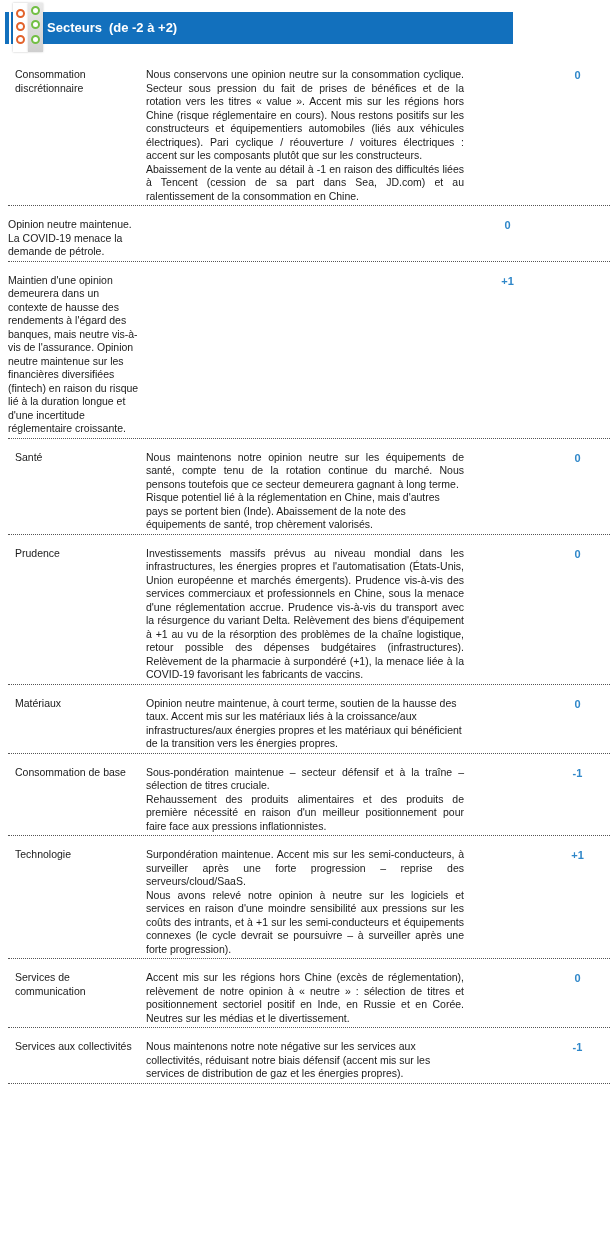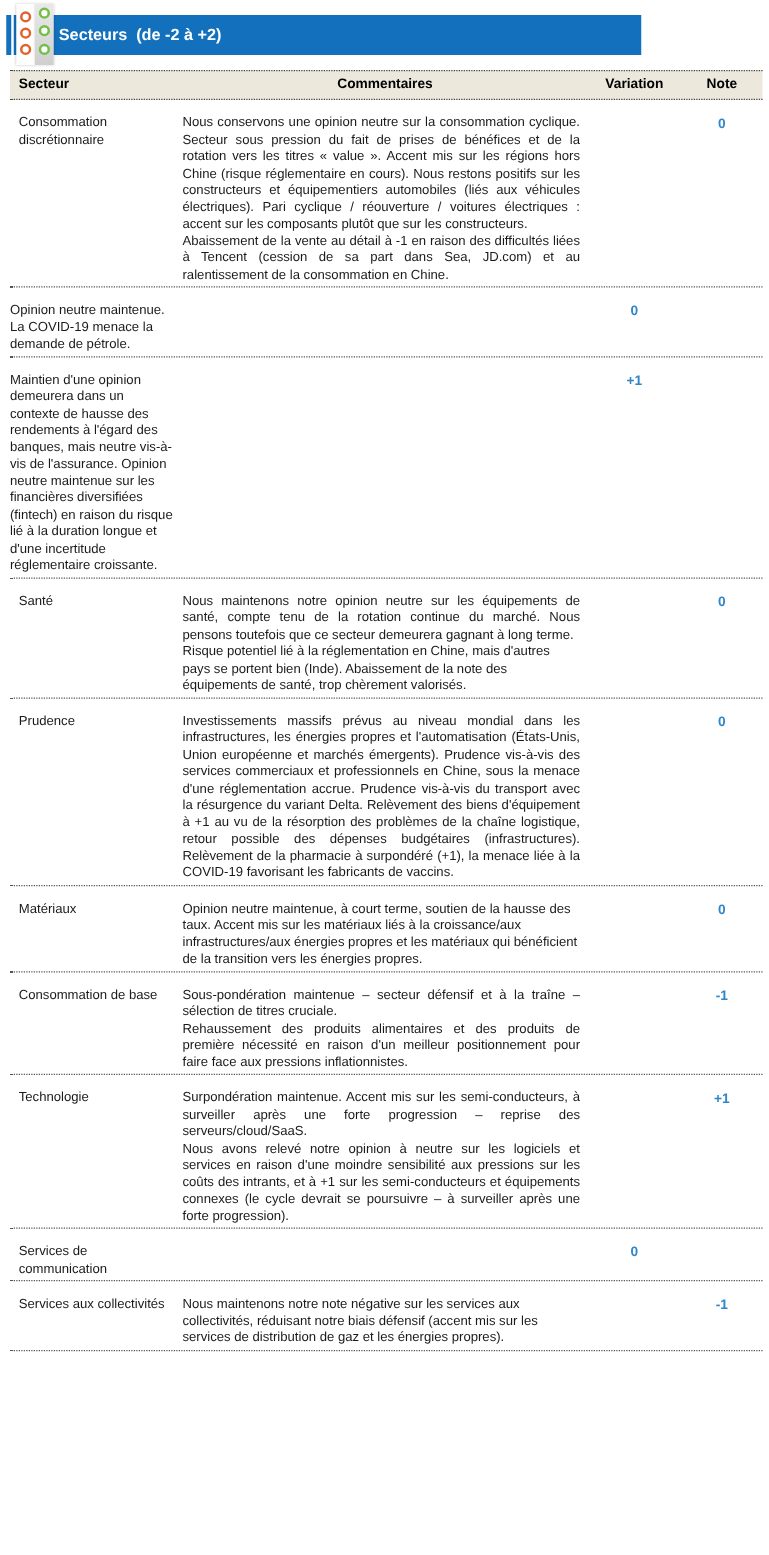--- a/index.html
+++ b/index.html
@@ -93,26 +93,20 @@
     <span class="ring o"></span>
   </div>
   <div class="logo-col logo-col-r">
     <span class="ring g"></span>
     <span class="ring g"></span>
     <span class="ring g"></span>
   </div>
 </div>
 
 <div class="sectors-table">
-  <div class="thead">
-    <div class="th-sector">Secteur</div>
-    <div class="th-comment">Commentaires</div>
-    <div class="th-variation">Variation</div>
-    <div class="th-note">Note</div>
-  </div>
   <div id="rows">
       <div class="trow">
         <div class="td-sector">Consommation discrétionnaire</div>
         <div class="td-comment">
           <p class="para align-justify">Nous conservons une opinion neutre sur la consommation cyclique. Secteur sous pression du fait de prises de bénéfices et de la rotation vers les titres « value ». Accent mis sur les régions hors Chine (risque réglementaire en cours). Nous restons positifs sur les constructeurs et équipementiers automobiles (liés aux véhicules électriques). Pari cyclique / réouverture / voitures électriques : accent sur les composants plutôt que sur les constructeurs.</p>
           <p class="para align-justify">Abaissement de la vente au détail à -1 en raison des difficultés liées à Tencent (cession de sa part dans Sea, JD.com) et au ralentissement de la consommation en Chine.</p>
         </div>
         <div class="td-variation"></div>
         <div class="td-note">0</div>
       </div>
@@ -168,20 +162,23 @@
         <div class="td-sector">Technologie</div>
         <div class="td-comment">
           <p class="para align-justify">Surpondération maintenue. Accent mis sur les semi-conducteurs, à surveiller après une forte progression – reprise des serveurs/cloud/SaaS.</p>
           <p class="para align-justify">Nous avons relevé notre opinion à neutre sur les logiciels et services en raison d'une moindre sensibilité aux pressions sur les coûts des intrants, et à +1 sur les semi-conducteurs et équipements connexes (le cycle devrait se poursuivre – à surveiller après une forte progression).</p>
         </div>
         <div class="td-variation"></div>
         <div class="td-note">+1</div>
       </div>
       <div class="trow">
         <div class="td-sector">Services de communication</div>
+        <div class="td-comment">
+          <p class="para align-justify">Accent mis sur les régions hors Chine (excès de réglementation), relèvement de notre opinion à « neutre » : sélection de titres et positionnement sectoriel positif en Inde, en Russie et en Corée. Neutres sur les médias et le divertissement.</p>
+        </div>
         <div class="td-variation"></div>
         <div class="td-note">0</div>
       </div>
       <div class="trow">
         <div class="td-sector">Services aux collectivités</div>
         <div class="td-comment">
           <p class="para align-left">Nous maintenons notre note négative sur les services aux collectivités, réduisant notre biais défensif (accent mis sur les services de distribution de gaz et les énergies propres).</p>
         </div>
         <div class="td-variation"></div>
         <div class="td-note">-1</div>

